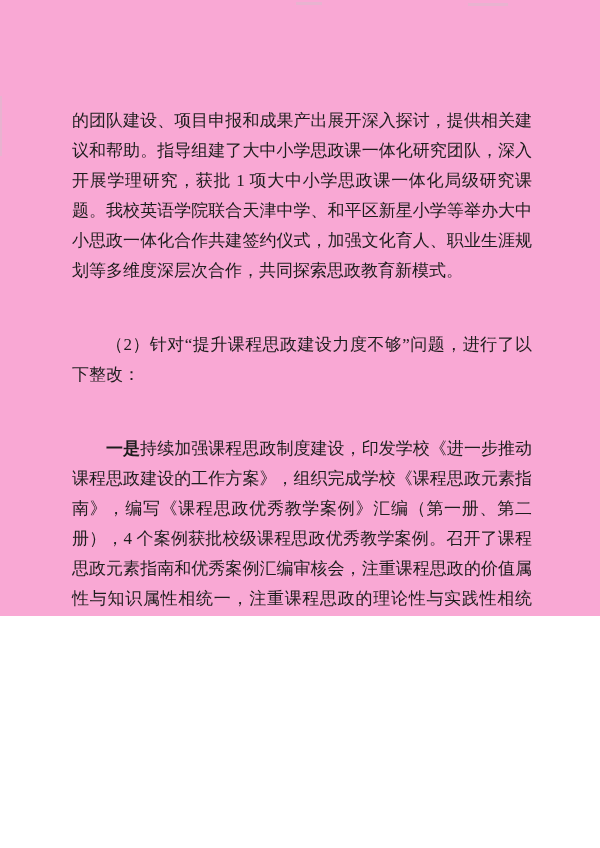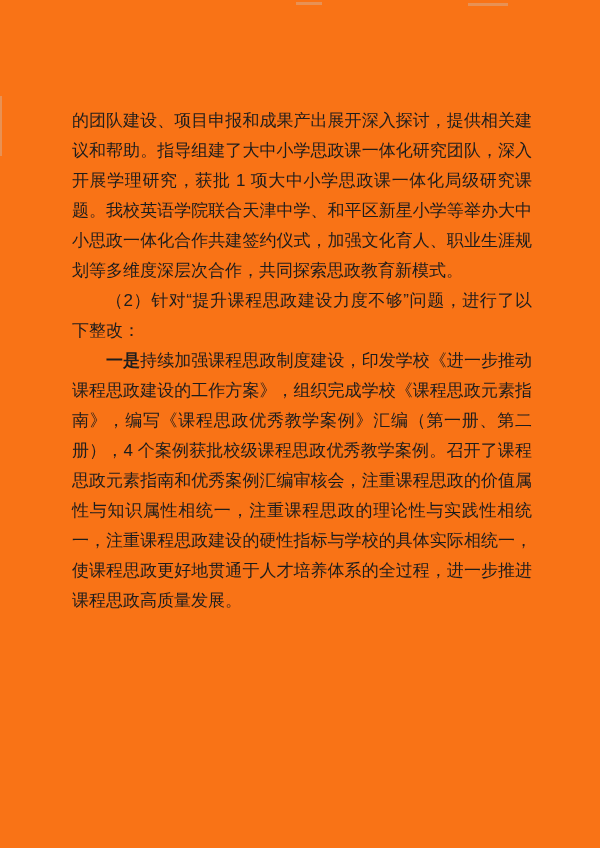--- a/index.html
+++ b/index.html
@@ -5,24 +5,24 @@
   html, body {
     margin: 0;
     padding: 0;
     width: 600px;
     height: 848px;
     background: #ffffff;
   }
   .page {
     position: relative;
     width: 600px;
-    height: 848px;
-    background: #f97316;
+    height: 616px;
+    background: #f9a8d4;
     overflow: hidden;
-    font-family: Liberation Sans, sans-serif;
+    font-family: Liberation Serif, serif;
     color: #1d1d1d;
   }
   
   .artifact {
     position: absolute;
     background: #c9c9c9;
     opacity: 0.35;
     pointer-events: none;
   }
   .artifact.a1 { left: 0;   top: 96px;  width: 2px;  height: 60px; }
@@ -39,20 +39,21 @@
     text-align: justify;
     text-justify: inter-ideograph;
     letter-spacing: 0;
   }
   .content p {
     margin: 0;
     padding: 0;
   }
   .content p.indent {
     text-indent: 2em;
+    margin-top: 44px;
   }
   .lead {
     font-weight: bold;
   }
   .footer {
     position: absolute;
     left: 0;
     top: 786px;
     width: 600px;
     text-align: center;

